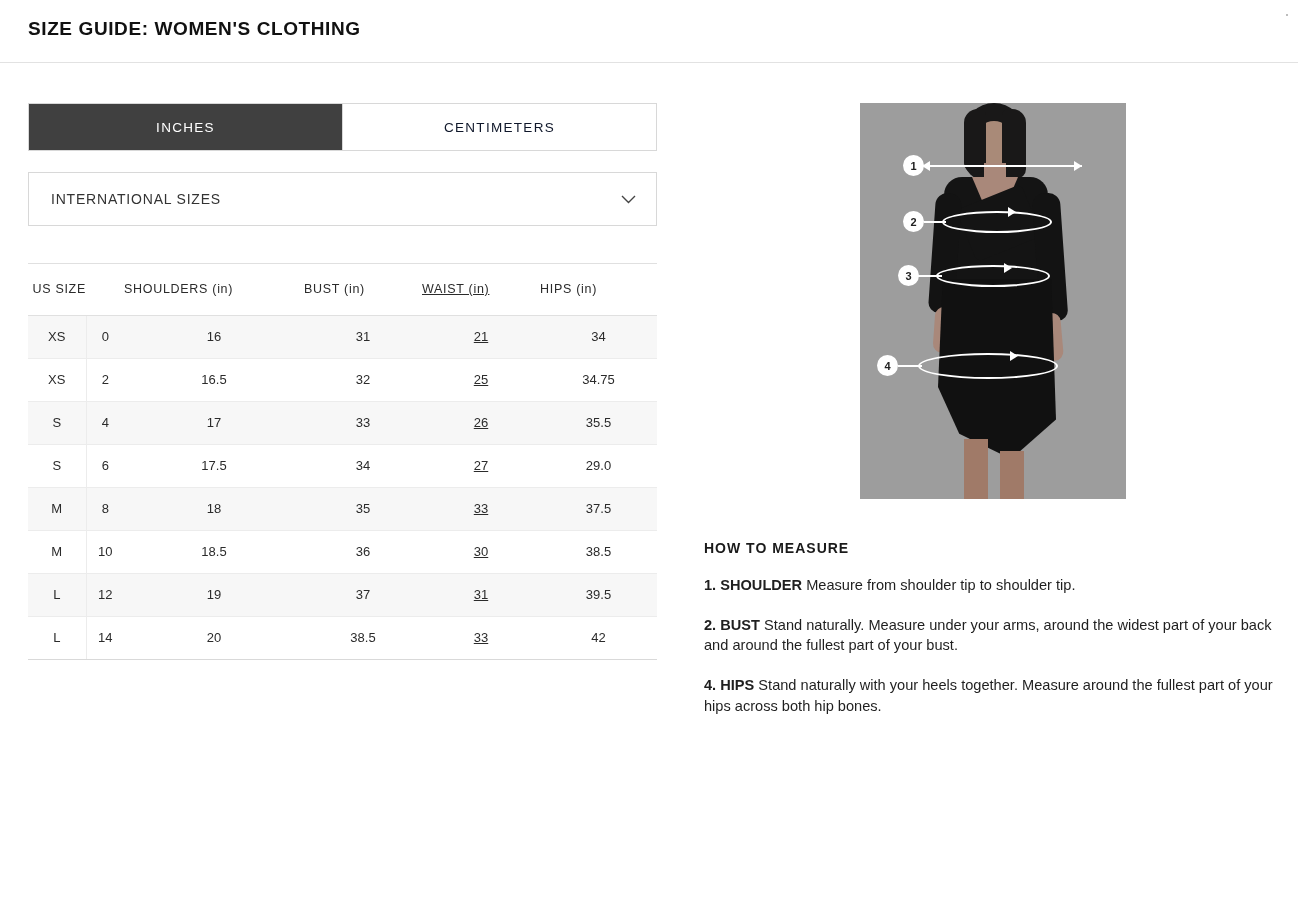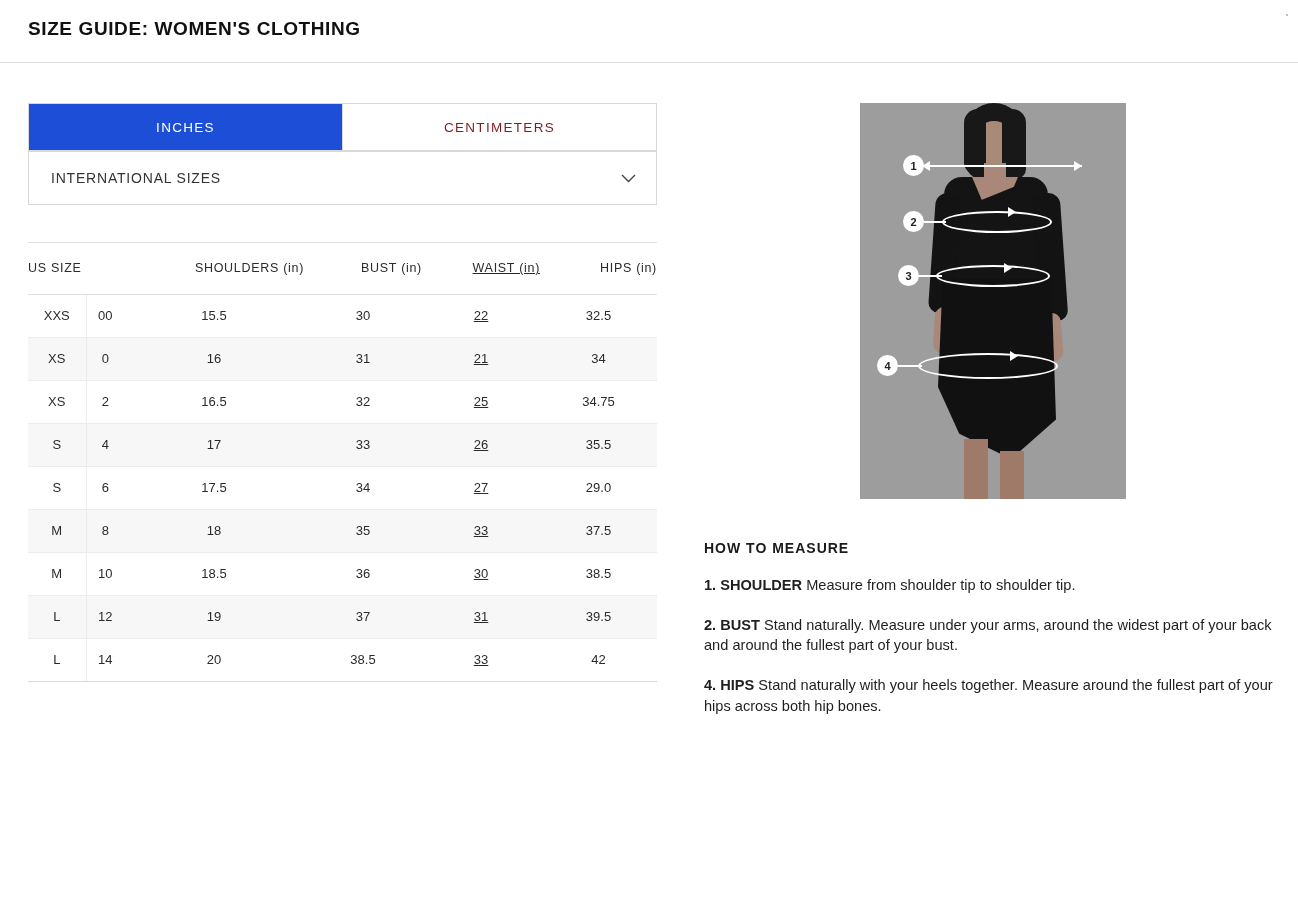--- a/index.html
+++ b/index.html
@@ -70,37 +70,38 @@
     border: 1px solid #d8d8d8;
     height: 48px;
   }
   .unit-tab {
     flex: 1;
     display: flex;
     align-items: center;
     justify-content: center;
     font-size: 13.5px;
     letter-spacing: 1.3px;
-    color: #7f1d1d;
+    color: #0f172a;
     background: #ffffff;
     cursor: pointer;
     user-select: none;
     height: 100%;
   }
   .unit-tab.active {
-    background: #1d4ed8;
+    background: #404040;
     color: #ffffff;
     border: 0;
   }
   .unit-tab.divider-left {
     border-left: 1px solid #d8d8d8;
   }
 
   
   .size-select {
+    margin-top: 21px;
     width: 629px;
     height: 54px;
     border: 1px solid #d8d8d8;
     display: flex;
     align-items: center;
     justify-content: space-between;
     padding: 0 20px 0 22px;
     background: #fff;
     cursor: pointer;
     text-align: right;
@@ -124,41 +125,41 @@
     table-layout: fixed;
   }
   .size-table th {
     font-size: 12.5px;
     font-weight: normal;
     letter-spacing: 0.7px;
     color: #2b2b2b;
     padding: 18px 0 19px 0;
     border-top: 1px solid #e0e0e0;
     border-bottom: 1px solid #e0e0e0;
-    text-align: right;
+    text-align: left;
     background: #fff;
   }
   .size-table td {
     font-size: 13px;
     color: #2b2b2b;
     text-align: center;
     padding: 13px 0 14px 0;
     border-bottom: 1px solid #ececec;
   }
   .size-table tr.odd td { background: #f7f7f7; }
   .size-table tr.even td { background: #ffffff; }
   .col-letter { width: 58px; }
   .col-num    { width: 38px; }
   .col-sh     { width: 180px; }
   .col-bu     { width: 118px; }
   .col-wa     { width: 118px; text-decoration: underline; }
   .col-hi     { width: 117px; }
   td.col-letter, td.col-num { font-size: 13px; }
   th.us-size-head {
-    text-align: left;
+    text-align: right;
   }
   .size-table td.col-num {
     border-left: 1px solid #ececec;
   }
   .size-table tbody tr:last-child td {
     border-bottom: 1px solid #d9d9d9;
   }
 
   
   .figure-wrap {
@@ -377,28 +378,20 @@
         <tr>
           <th class="col-letter us-size-head">US SIZE</th>
           <th class="col-num"></th>
           <th class="col-sh">SHOULDERS (in)</th>
           <th class="col-bu">BUST (in)</th>
           <th class="col-wa">WAIST (in)</th>
           <th class="col-hi">HIPS (in)</th>
         </tr>
       </thead>
       <tbody>
-        <tr class="even">
-          <td class="col-letter">XXS</td>
-          <td class="col-num">00</td>
-          <td class="col-sh">15.5</td>
-          <td class="col-bu">30</td>
-          <td class="col-wa">22</td>
-          <td class="col-hi">32.5</td>
-        </tr>
         <tr class="odd">
           <td class="col-letter">XS</td>
           <td class="col-num">0</td>
           <td class="col-sh">16</td>
           <td class="col-bu">31</td>
           <td class="col-wa">21</td>
           <td class="col-hi">34</td>
         </tr>
         <tr class="even">
           <td class="col-letter">XS</td>

